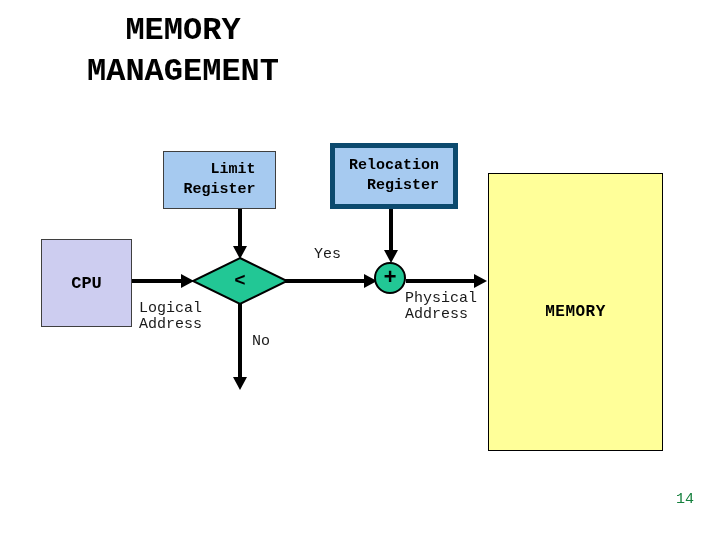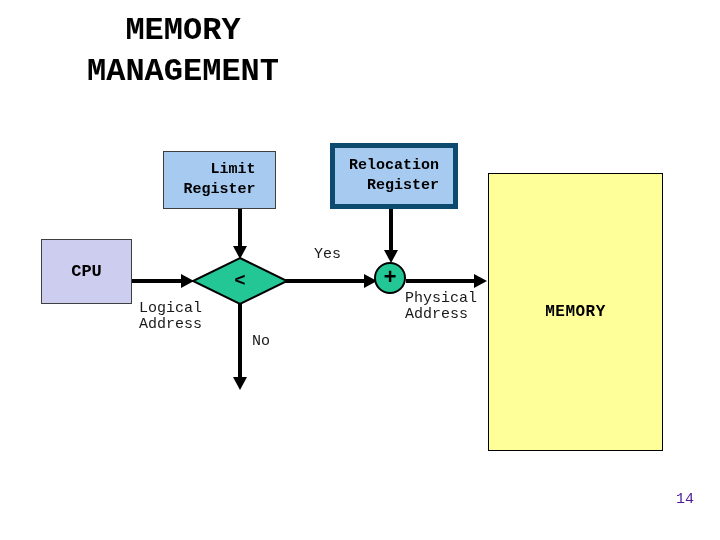--- a/index.html
+++ b/index.html
@@ -30,21 +30,21 @@
     left:163px; top:151px; width:113px; height:58px;
     background:#A6CAF0; border:1px solid #3f3f3f;
     font-size:15px; line-height:20px;
   }
   .reloc-box {
     left:330px; top:143px; width:128px; height:66px;
     background:#A6CAF0; border:5px solid #0c4a6e;
     font-size:15px; line-height:20px;
   }
   .cpu-box {
-    left:41px; top:239px; width:91px; height:65px;
+    left:41px; top:239px; width:91px; height:88px;
     background:#CDCDF0; border:1px solid #3f3f3f;
     font-size:17px;
   }
   .memory-box {
     left:488px; top:173px; width:175px; height:278px;
     background:#FFFF99; border:1px solid #000000;
     font-size:16px; letter-spacing:0.5px;
   }
   .flow-label {
     position:absolute; font-size:15px; line-height:16px; color:#1a1a1a;
@@ -57,21 +57,21 @@
   .comparator-text {
     position:absolute; left:223px; top:269px; width:34px; height:24px;
     text-align:center; font-weight:bold; font-size:19px; line-height:24px; color:#000;
   }
   .adder-text {
     position:absolute; left:375px; top:265px; width:30px; height:27px;
     text-align:center; font-weight:bold; font-size:22px; line-height:27px; color:#000;
   }
   .page-number {
     position:absolute; left:650px; top:491px; width:44px;
-    text-align:right; font-size:15px; color:#4c1d95;
+    text-align:right; font-size:15px; color:#15803d;
   }
 </style>
 </head>
 <body>
 
 <div class="slide">
 
   <div class="title-left">MEMORY
 MANAGEMENT</div>
 

